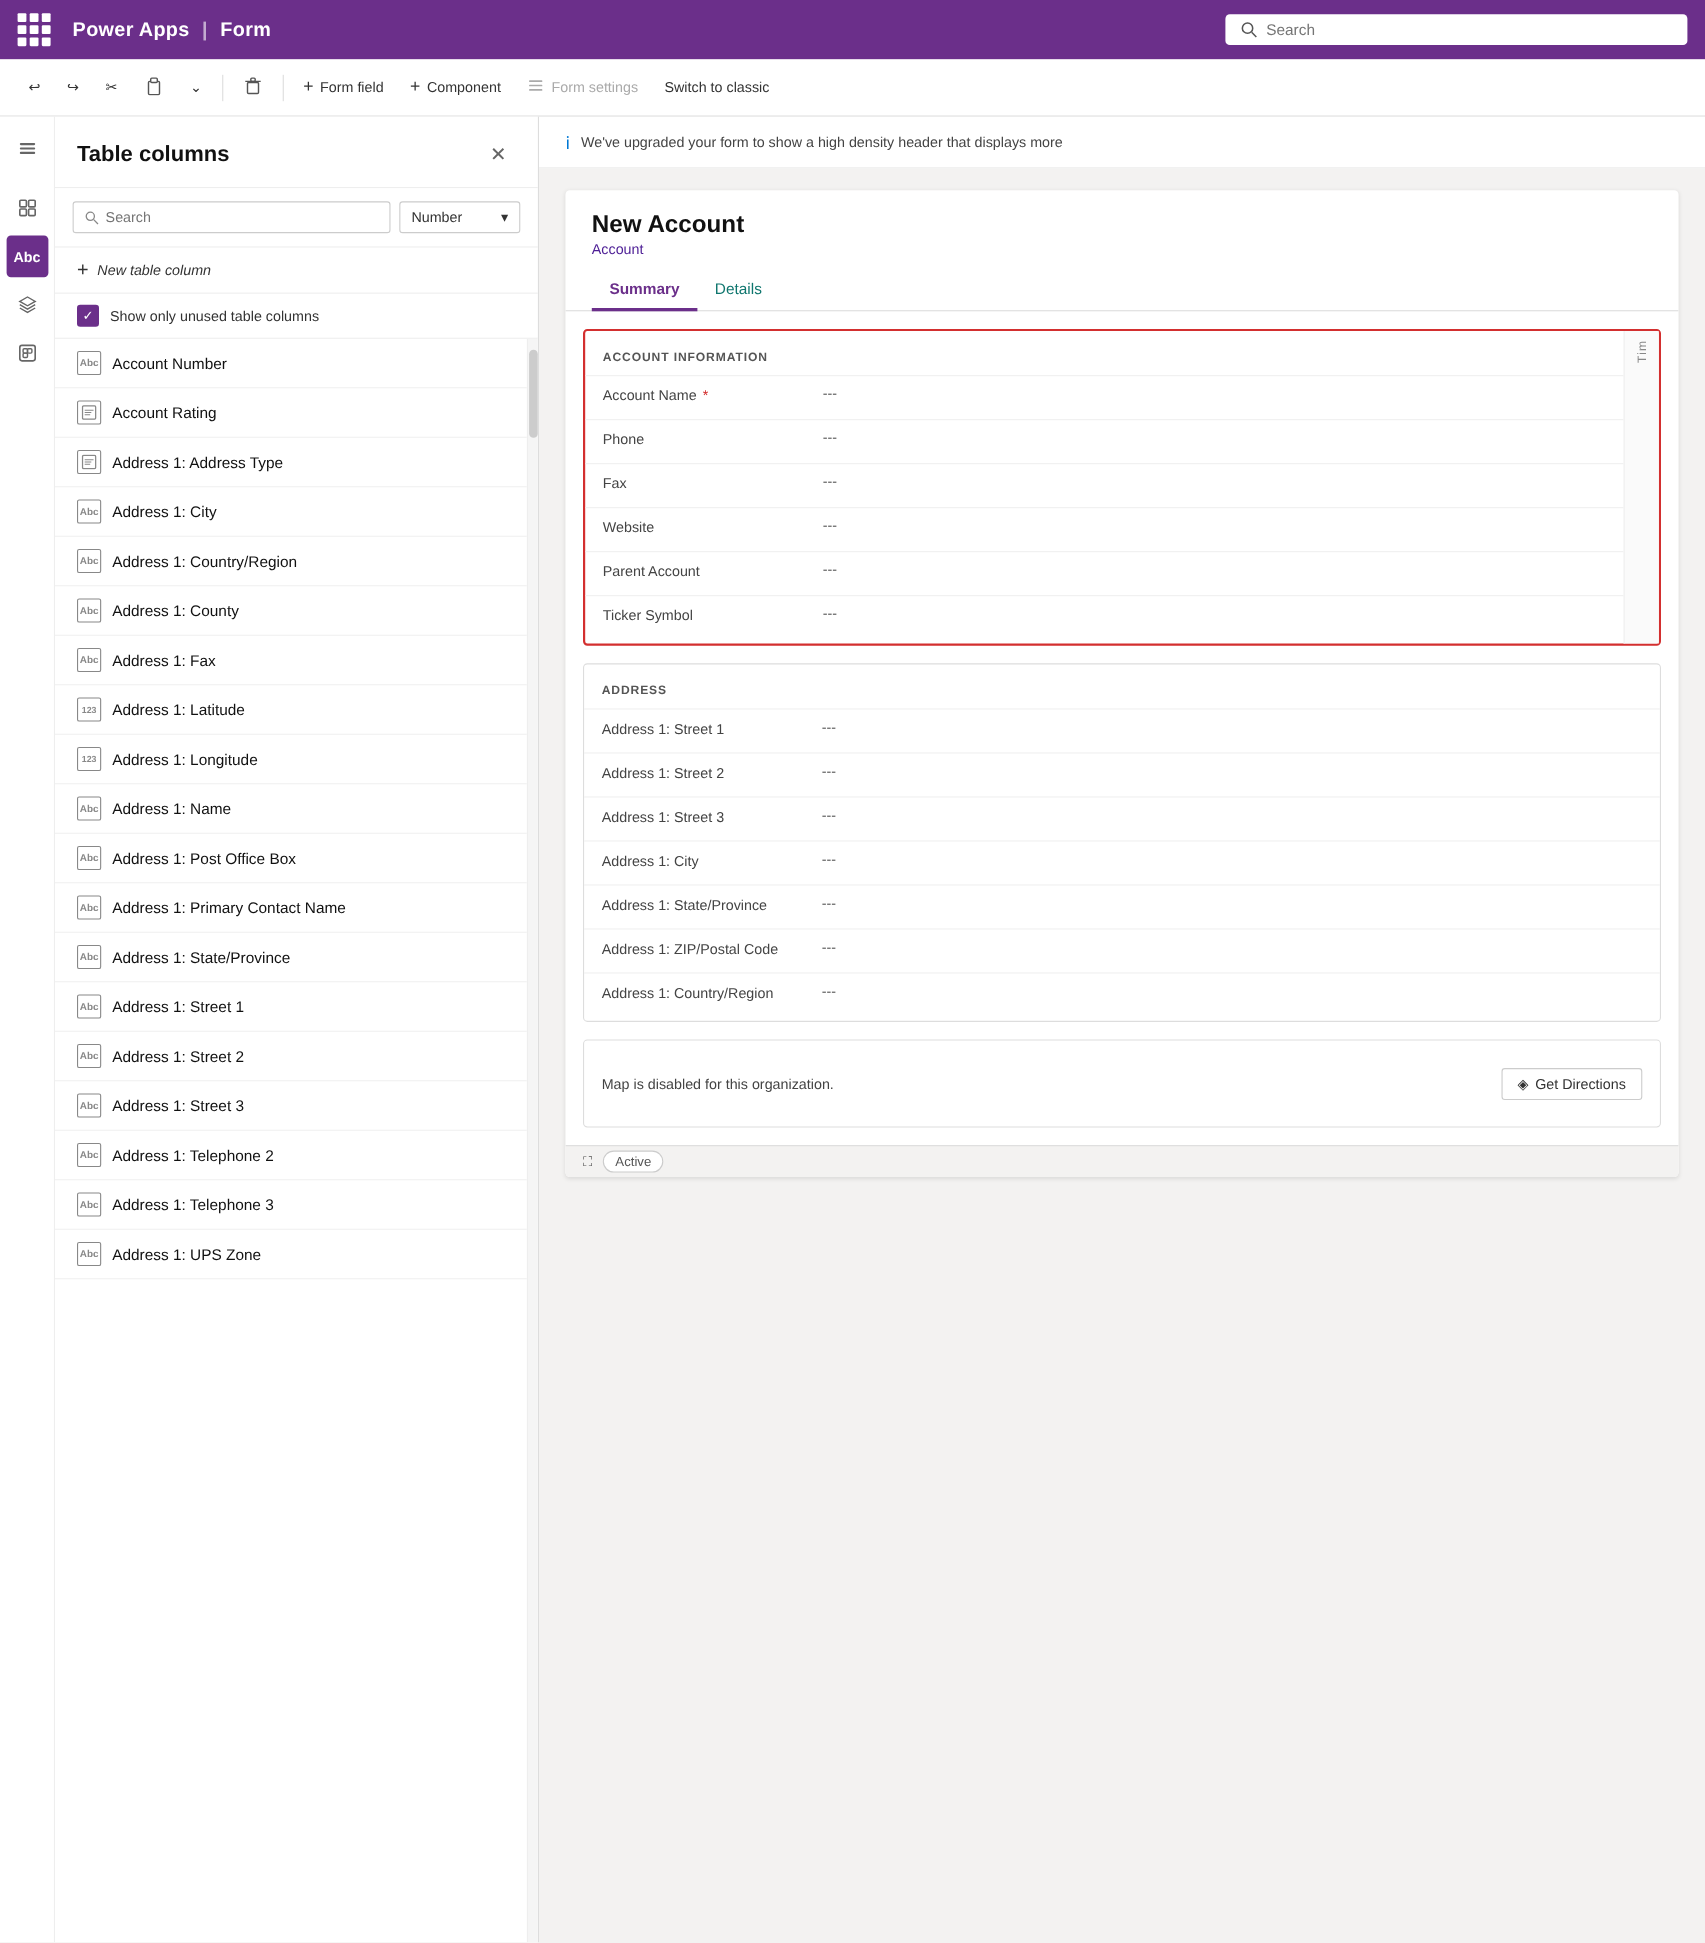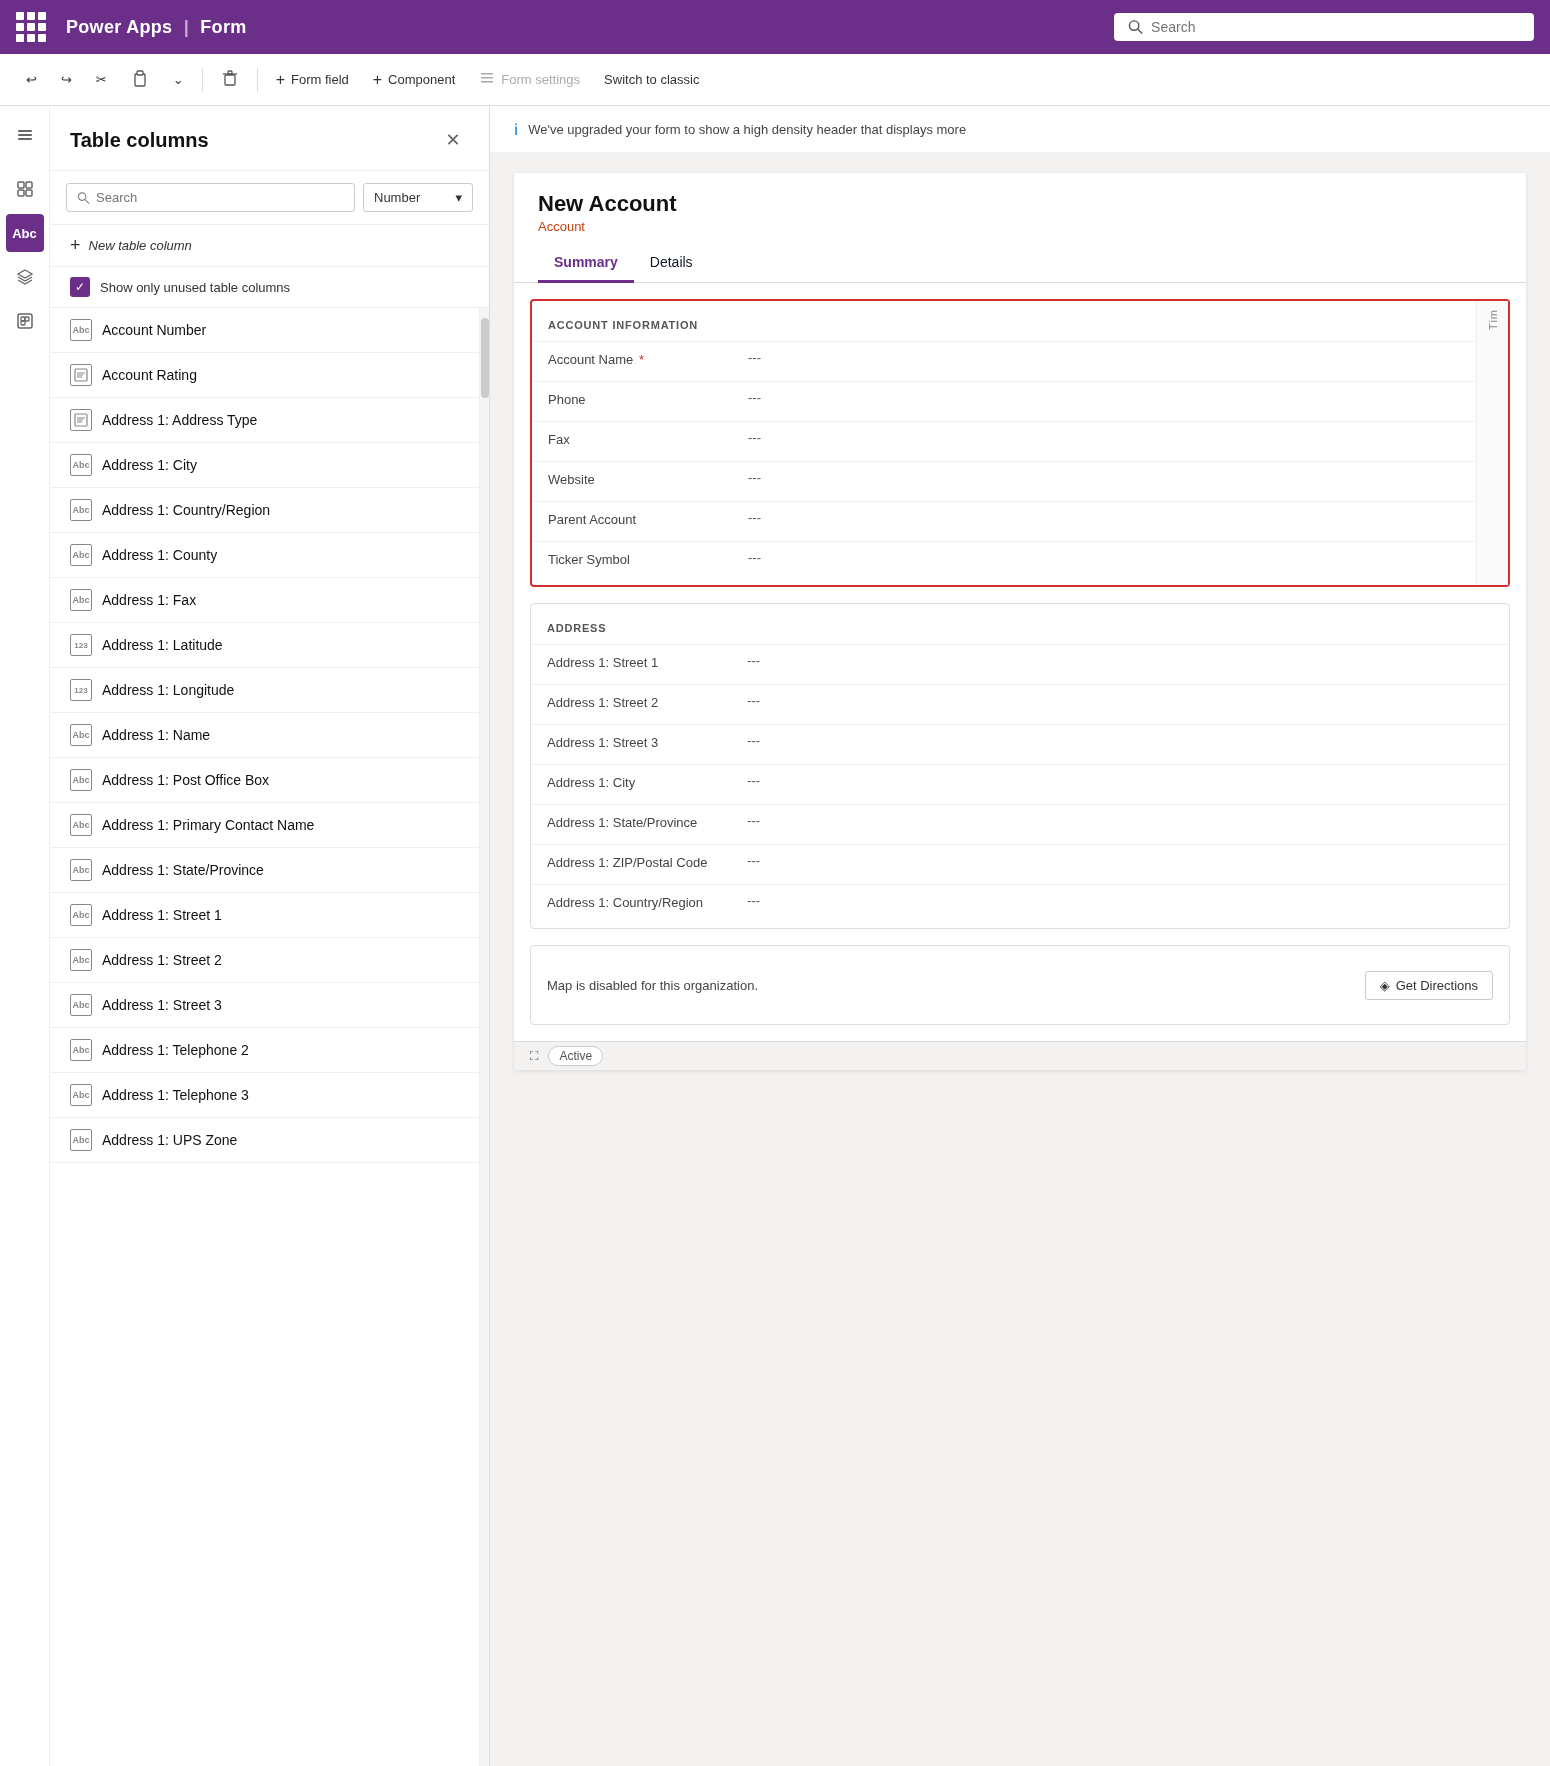--- a/index.html
+++ b/index.html
@@ -290,33 +290,33 @@
     .form-card-header {
       padding: 18px 24px 10px;
     }
     .form-card-title {
       font-size: 22px;
       font-weight: 700;
       color: #111;
     }
     .form-card-subtitle {
       font-size: 13px;
-      color: #c2410c;
+      color: #4c1d95;
       margin-top: 2px;
     }
     .form-tabs {
       display: flex;
       align-items: flex-end;
       border-bottom: 1px solid #ddd;
       padding: 0 24px;
     }
     .form-tab {
       padding: 10px 16px;
       font-size: 14px;
-      color: #0f172a;
+      color: #0f766e;
       cursor: pointer;
       border-bottom: 3px solid transparent;
       margin-bottom: -1px;
     }
     .form-tab.active {
       color: #6b2f8a;
       border-bottom-color: #6b2f8a;
       font-weight: 600;
     }
 

